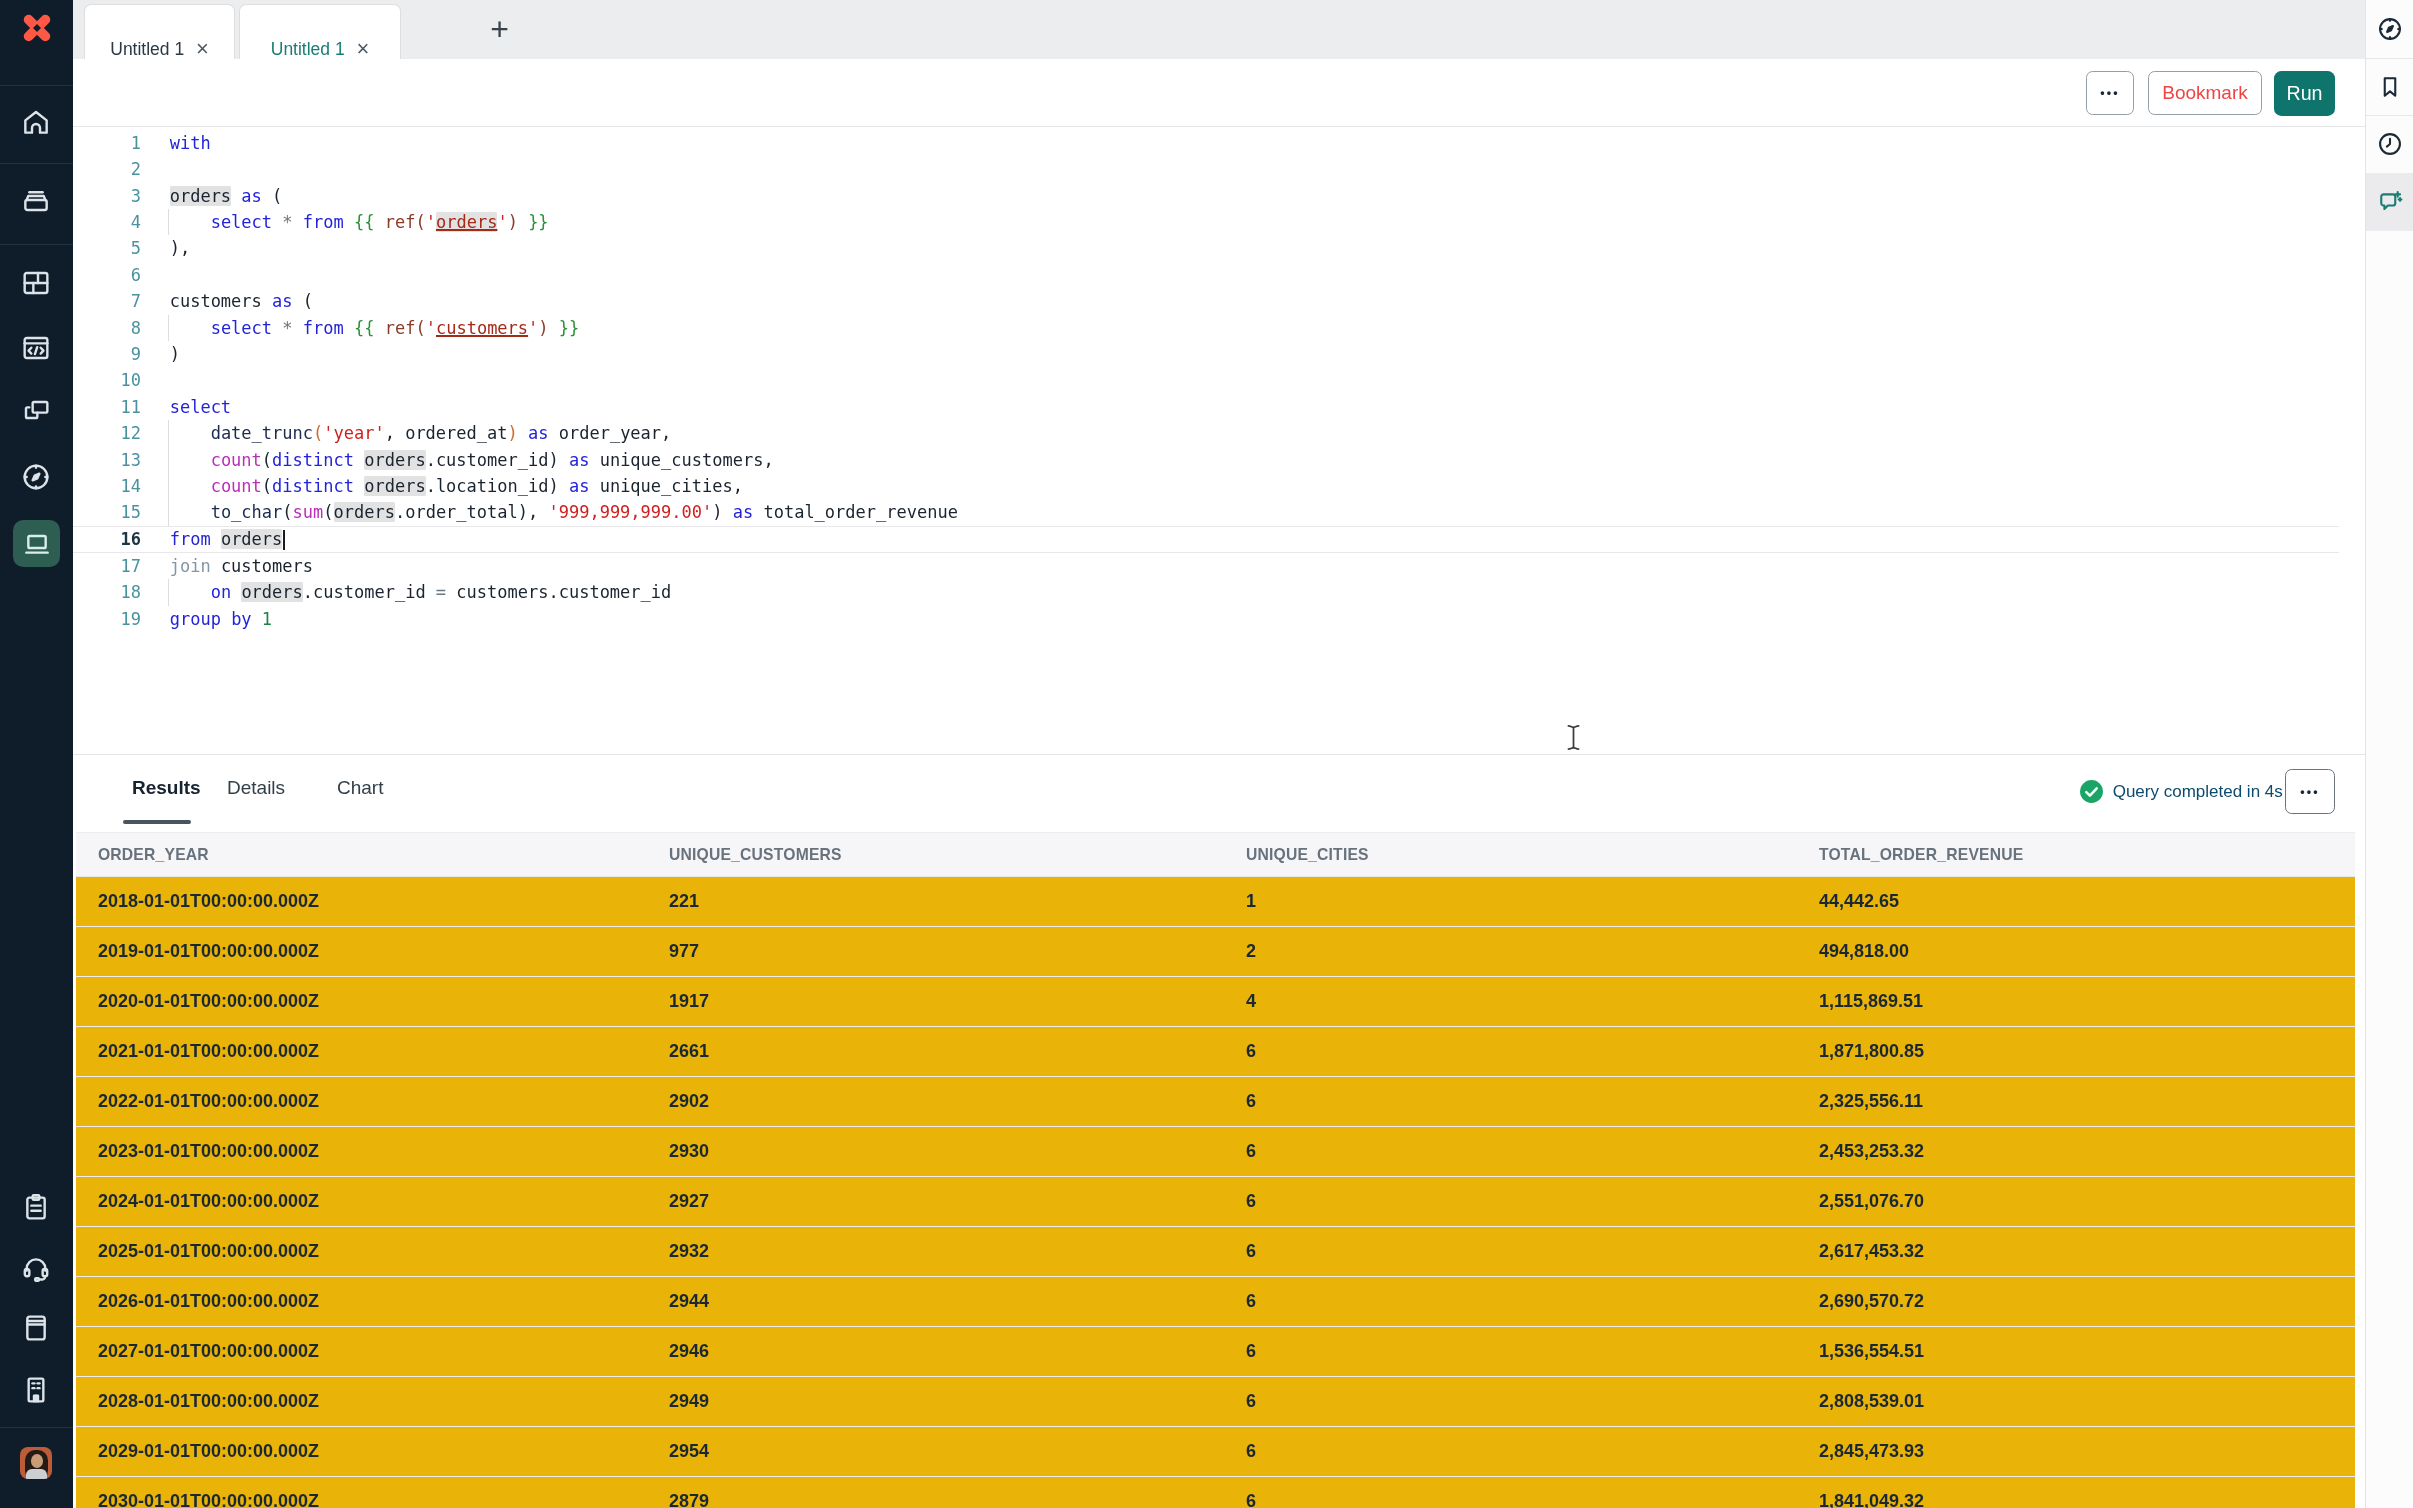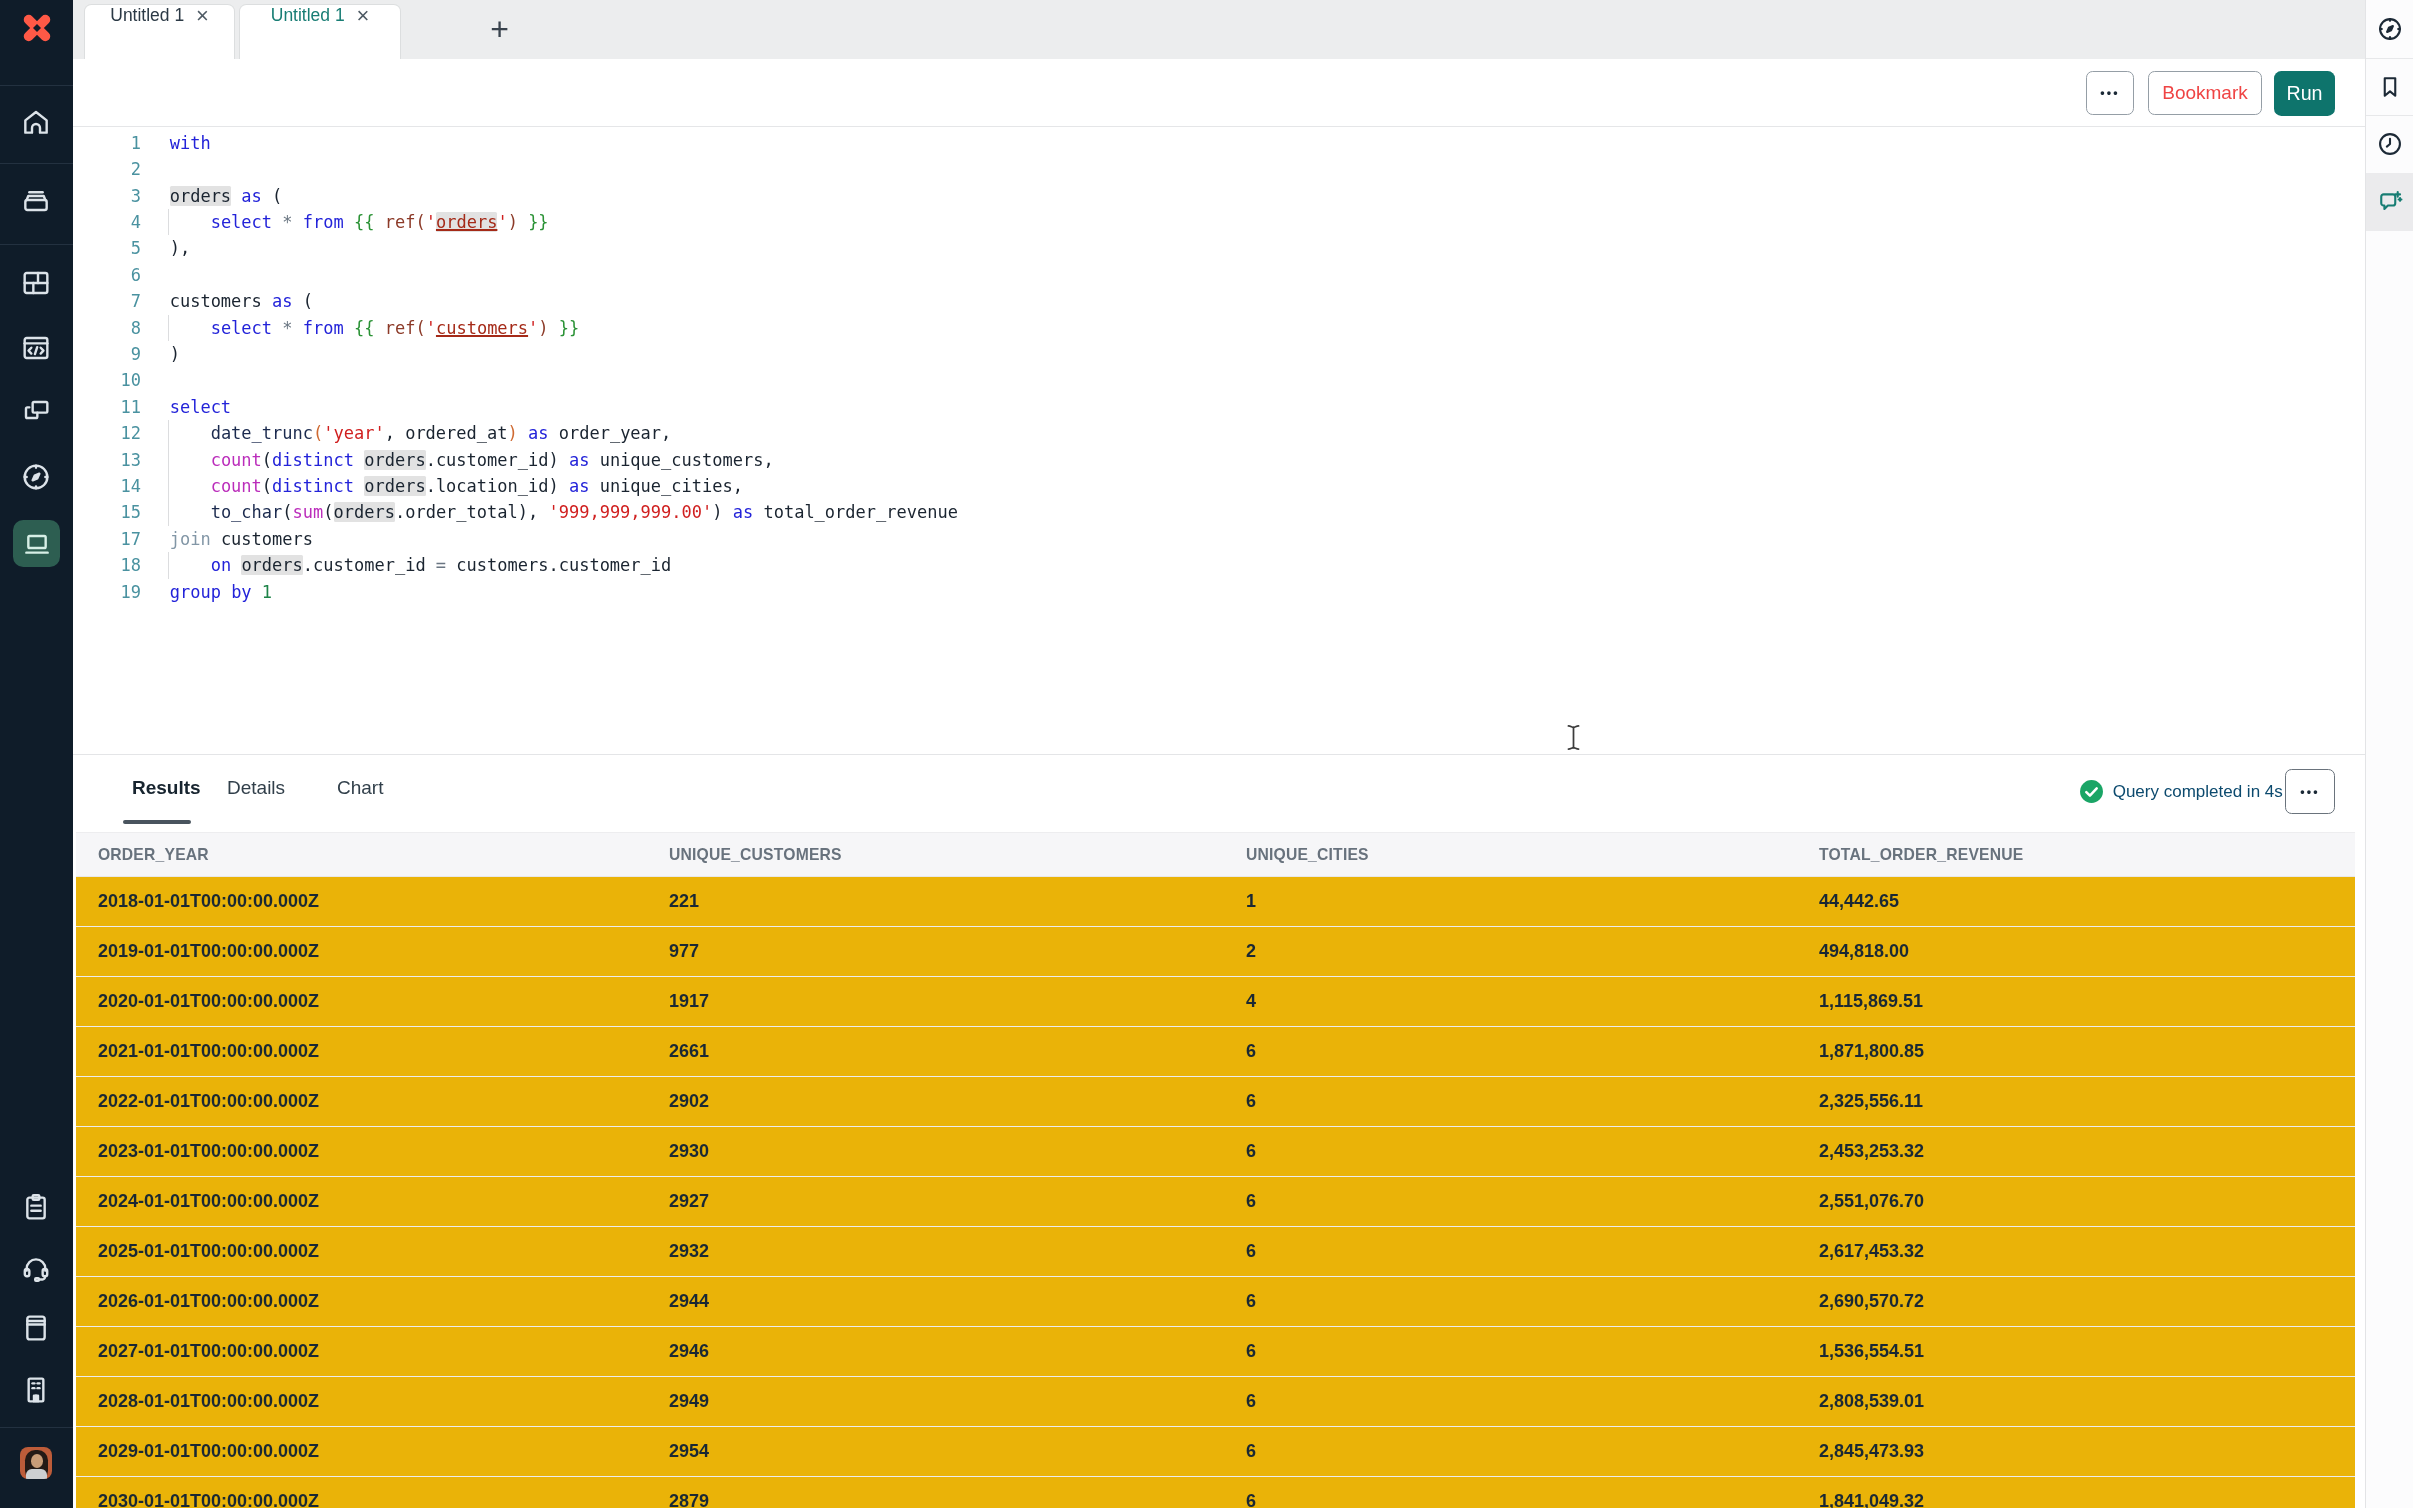--- a/index.html
+++ b/index.html
@@ -15,21 +15,21 @@
   .sb-item.active-wrap svg{width:32px;height:32px;}
   svg.icn{fill:none;stroke:currentColor;stroke-width:1.8;stroke-linecap:round;stroke-linejoin:round;}
   #logo{position:absolute;left:17.5px;top:8.7px;width:38px;height:38px;}
   #avatar{position:absolute;left:20.4px;top:1447px;width:32px;height:32px;border-radius:8px;overflow:hidden;background:#bd5c39;}
   #avatar .hair{position:absolute;left:4.4px;top:2.9px;width:23px;height:31px;border-radius:10.2px;background:#241a16;}
   #avatar .face{position:absolute;left:10.2px;top:7.3px;width:12.4px;height:14px;border-radius:50%;background:#c99d78;}
   #avatar .shirt{position:absolute;left:5.8px;top:22px;width:20.4px;height:11.7px;border-radius:5.8px 5.8px 0 0;background:#cdd0d2;}
   
   #tabbar{position:absolute;left:73px;top:0;width:2292px;height:59px;background:#ecedee;}
   .tab{position:absolute;top:4.4px;height:55px;background:#fff;border:0.7px solid #dcdedf;border-bottom:none;
-       border-radius:7.3px 7.3px 0 0;display:flex;align-items:flex-start;justify-content:center;gap:11.7px;cursor:pointer;}
+       border-radius:7.3px 7.3px 0 0;display:flex;align-items:flex-end;justify-content:center;gap:11.7px;cursor:pointer;}
   .tab-label{font-size:17.5px;color:#2b3945;}
   .tab.teal .tab-label{color:#187d74;}
   .tab-close{font-size:22px;color:#4e5a64;line-height:22px;}
   #new-tab{position:absolute;left:409px;top:11.7px;width:35px;height:35px;display:flex;align-items:center;justify-content:center;
        font-size:32px;color:#39434d;cursor:pointer;}
   
   #main-toolbar{position:absolute;left:73px;top:59px;width:2292px;height:68px;background:#fff;border-bottom:0.7px solid #e5e6e8;box-sizing:border-box;}
   .btn{position:absolute;box-sizing:border-box;border:1.5px solid #959ea6;border-radius:6.6px;background:#fff;
        display:flex;align-items:center;justify-content:center;color:#ef4444;cursor:pointer;}
   .btn.dots{font-size:12.4px;letter-spacing:2.2px;font-weight:bold;color:#1b2936;}
@@ -221,20 +221,21 @@
         <div class="code-line"><span class="ln">6</span><span class="code"></span></div>
         <div class="code-line"><span class="ln">7</span><span class="code"><span class="t-p">customers</span><span class="t-p"> </span><span class="t-k">as</span><span class="t-p"> (</span></span></div>
         <div class="code-line"><span class="ln">8</span><span class="code"><span class="guide"></span><span class="t-p">    </span><span class="t-k">select</span><span class="t-p"> </span><span class="t-o">*</span><span class="t-p"> </span><span class="t-k">from</span><span class="t-p"> </span><span class="t-j">{{</span><span class="t-p"> </span><span class="t-r">ref(</span><span class="t-s">'</span><span class="t-l">customers</span><span class="t-s">'</span><span class="t-r">)</span><span class="t-p"> </span><span class="t-j">}}</span></span></div>
         <div class="code-line"><span class="ln">9</span><span class="code"><span class="t-p">)</span></span></div>
         <div class="code-line"><span class="ln">10</span><span class="code"></span></div>
         <div class="code-line"><span class="ln">11</span><span class="code"><span class="t-k">select</span></span></div>
         <div class="code-line"><span class="ln">12</span><span class="code"><span class="guide"></span><span class="t-p">    </span><span class="t-fd">date_trunc</span><span class="t-po">(</span><span class="t-s">'year'</span><span class="t-p">, ordered_at</span><span class="t-po">)</span><span class="t-p"> </span><span class="t-k">as</span><span class="t-p"> order_year,</span></span></div>
         <div class="code-line"><span class="ln">13</span><span class="code"><span class="guide"></span><span class="t-p">    </span><span class="t-fn">count</span><span class="t-p">(</span><span class="t-k">distinct</span><span class="t-p"> </span><span class="t-hl">orders</span><span class="t-p">.customer_id) </span><span class="t-k">as</span><span class="t-p"> unique_customers,</span></span></div>
         <div class="code-line"><span class="ln">14</span><span class="code"><span class="guide"></span><span class="t-p">    </span><span class="t-fn">count</span><span class="t-p">(</span><span class="t-k">distinct</span><span class="t-p"> </span><span class="t-hl">orders</span><span class="t-p">.location_id) </span><span class="t-k">as</span><span class="t-p"> unique_cities,</span></span></div>
         <div class="code-line"><span class="ln">15</span><span class="code"><span class="guide"></span><span class="t-p">    </span><span class="t-fd">to_char</span><span class="t-p">(</span><span class="t-fn">sum</span><span class="t-p">(</span><span class="t-hl">orders</span><span class="t-p">.order_total), </span><span class="t-s">'999,999,999.00'</span><span class="t-p">) </span><span class="t-k">as</span><span class="t-p"> total_order_revenue</span></span></div>
+        <div class="code-line active"><span class="ln">16</span><span class="code"><span class="t-k">from</span><span class="t-p"> </span><span class="t-hl">orders</span><span class="caret"></span></span></div>
         <div class="code-line"><span class="ln">17</span><span class="code"><span class="t-kj">join</span><span class="t-p"> customers</span></span></div>
         <div class="code-line"><span class="ln">18</span><span class="code"><span class="guide"></span><span class="t-p">    </span><span class="t-k">on</span><span class="t-p"> </span><span class="t-hl">orders</span><span class="t-p">.customer_id </span><span class="t-o">=</span><span class="t-p"> customers.customer_id</span></span></div>
         <div class="code-line"><span class="ln">19</span><span class="code"><span class="t-k">group</span><span class="t-p"> </span><span class="t-k">by</span><span class="t-p"> </span><span class="t-num">1</span></span></div>
       </div>
     <div id="ruler">
       <div class="ruler-mark" style="top:10.2px;height:22px;"></div>
       <div class="ruler-mark" style="top:197px;height:47px;"></div>
       <div id="ruler-cursor" style="top:244px;"></div>
       <div class="ruler-mark" style="top:248px;height:17.5px;"></div>
       <div class="ruler-mark" style="top:279px;height:20.4px;"></div>

